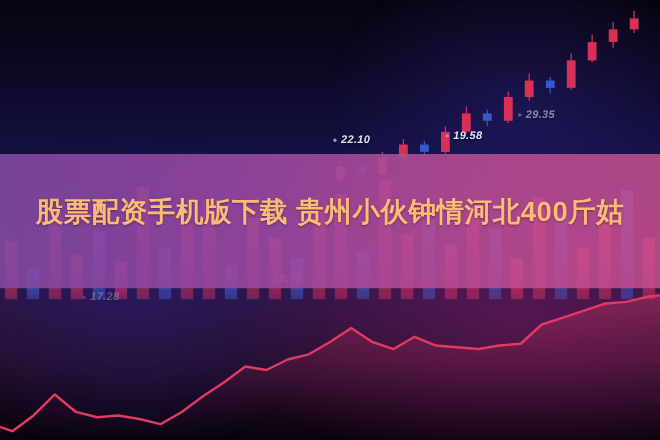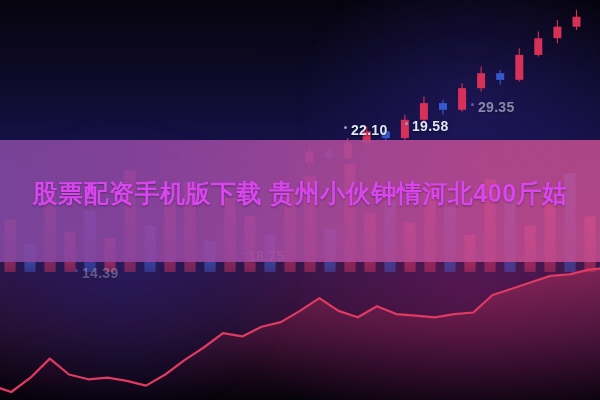--- a/index.html
+++ b/index.html
@@ -73,39 +73,40 @@
   .headline-text {
     position: absolute;
     left: 0; right: 0;
     top: 140px;
     height: 107px;
     display: flex;
     flex-direction: row;
     align-items: center;
     justify-content: center;
     gap: 8px;
-    color: #d946ef;
+    color: #fdba74;
     font-size: 25px;
     font-weight: bold;
     letter-spacing: 0.5px;
     line-height: 1.15;
     text-shadow: 0 1px 2px rgba(0,0,0,0.35);
     white-space: nowrap;
   }
   .headline-line { display: block; }
 
   
   .price-tag {
     position: absolute;
     color: #dfe4f5;
-    font-size: 14px;
+    font-size: 10px;
     font-weight: bold;
     letter-spacing: 0.3px;
     white-space: nowrap;
     text-shadow: 0 1px 2px rgba(0,0,0,0.6);
+    font-style: italic;
   }
   .price-tag::before {
     content: "";
     position: absolute;
     left: -7px;
     top: 4px;
     width: 3px; height: 3px;
     background: #8f9ad0;
     border-radius: 50%;
   }
@@ -232,26 +233,26 @@
           <line x1="576.4666666666667" x2="576.4666666666667" y1="10.0" y2="30.0" stroke="#e8345a" stroke-width="1.1"></line>
           <rect x="572.5" y="16.7" width="8.0" height="10.0" fill="#e8345a"></rect>
         </g>
       </g>
 
     <path id="areaPath" fill="url(#areaFill)" stroke="none" d="M-8.0,385.6 L11.3,392.0 L30.5,377.7 L49.8,358.6 L69.0,374.5 L88.3,379.3 L107.5,377.7 L126.8,380.9 L146.0,385.6 L165.3,374.5 L184.5,360.2 L203.8,347.5 L223.0,333.2 L242.3,336.4 L261.5,326.8 L280.8,322.1 L300.0,310.9 L319.3,298.2 L338.5,310.9 L357.8,317.3 L377.0,306.2 L396.3,314.1 L415.5,315.7 L434.8,317.3 L454.0,314.1 L473.3,312.5 L492.5,295.0 L511.8,288.7 L531.0,282.3 L550.3,275.9 L569.5,274.4 L588.8,269.6 L608.0,268.0 L608,400 L-8,400 Z"></path>
     <path id="linePath" fill="none" stroke="#e03a62" stroke-width="2.2" stroke-linejoin="round" stroke-linecap="round" d="M-8.0,385.6 L11.3,392.0 L30.5,377.7 L49.8,358.6 L69.0,374.5 L88.3,379.3 L107.5,377.7 L126.8,380.9 L146.0,385.6 L165.3,374.5 L184.5,360.2 L203.8,347.5 L223.0,333.2 L242.3,336.4 L261.5,326.8 L280.8,322.1 L300.0,310.9 L319.3,298.2 L338.5,310.9 L357.8,317.3 L377.0,306.2 L396.3,314.1 L415.5,315.7 L434.8,317.3 L454.0,314.1 L473.3,312.5 L492.5,295.0 L511.8,288.7 L531.0,282.3 L550.3,275.9 L569.5,274.4 L588.8,269.6 L608.0,268.0"></path>
   </svg>
 
   <div id="priceLabels">
-      <div class="price-tag " style="left: 310px; top: 122px; margin-left: 41px;">22.10</div>
+      <div class="price-tag " style="left: 310px; top: 122px;">22.10</div>
       <div class="price-tag " style="left: 412px; top: 118px;">19.58</div>
       <div class="price-tag price-dim" style="left: 478px; top: 99px;">29.35</div>
       <div class="price-tag price-dim" style="left: 248px; top: 248px;">18.75</div>
       <div class="price-tag price-faint" style="left: 163px; top: 191px;">18.07</div>
-      <div class="price-tag price-faint" style="left: 82px; top: 265px;">14.39</div>
+      <div class="price-tag price-faint" style="left: 82px; top: 265px;">17.28</div>
     </div>
 
   <div class="headline-band"></div>
 
   <div class="headline-text">
     <span class="headline-line">股票配资手机版下载 贵州小伙钟情河北400斤姑</span>
   </div>
 
 </div>
 

